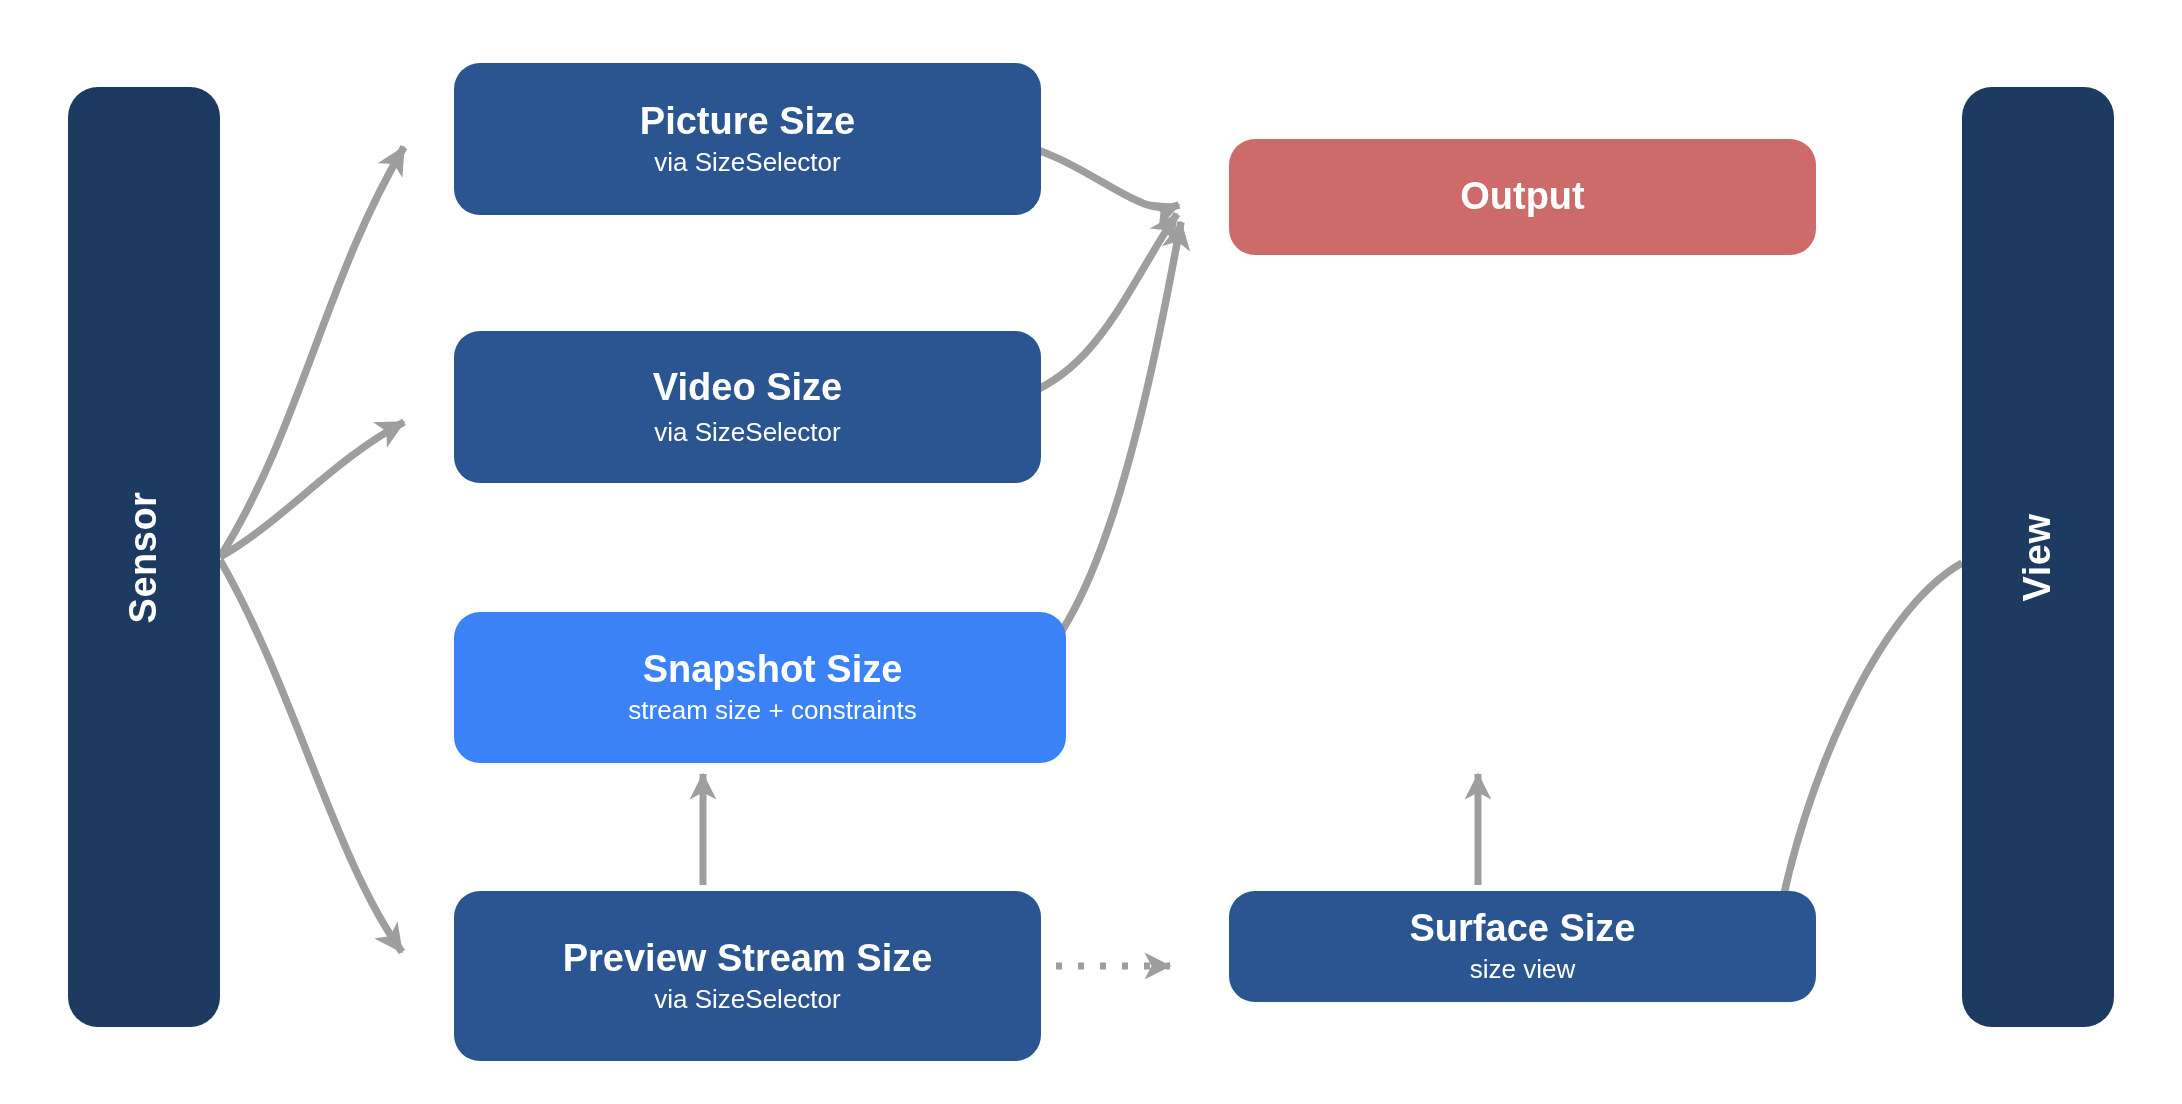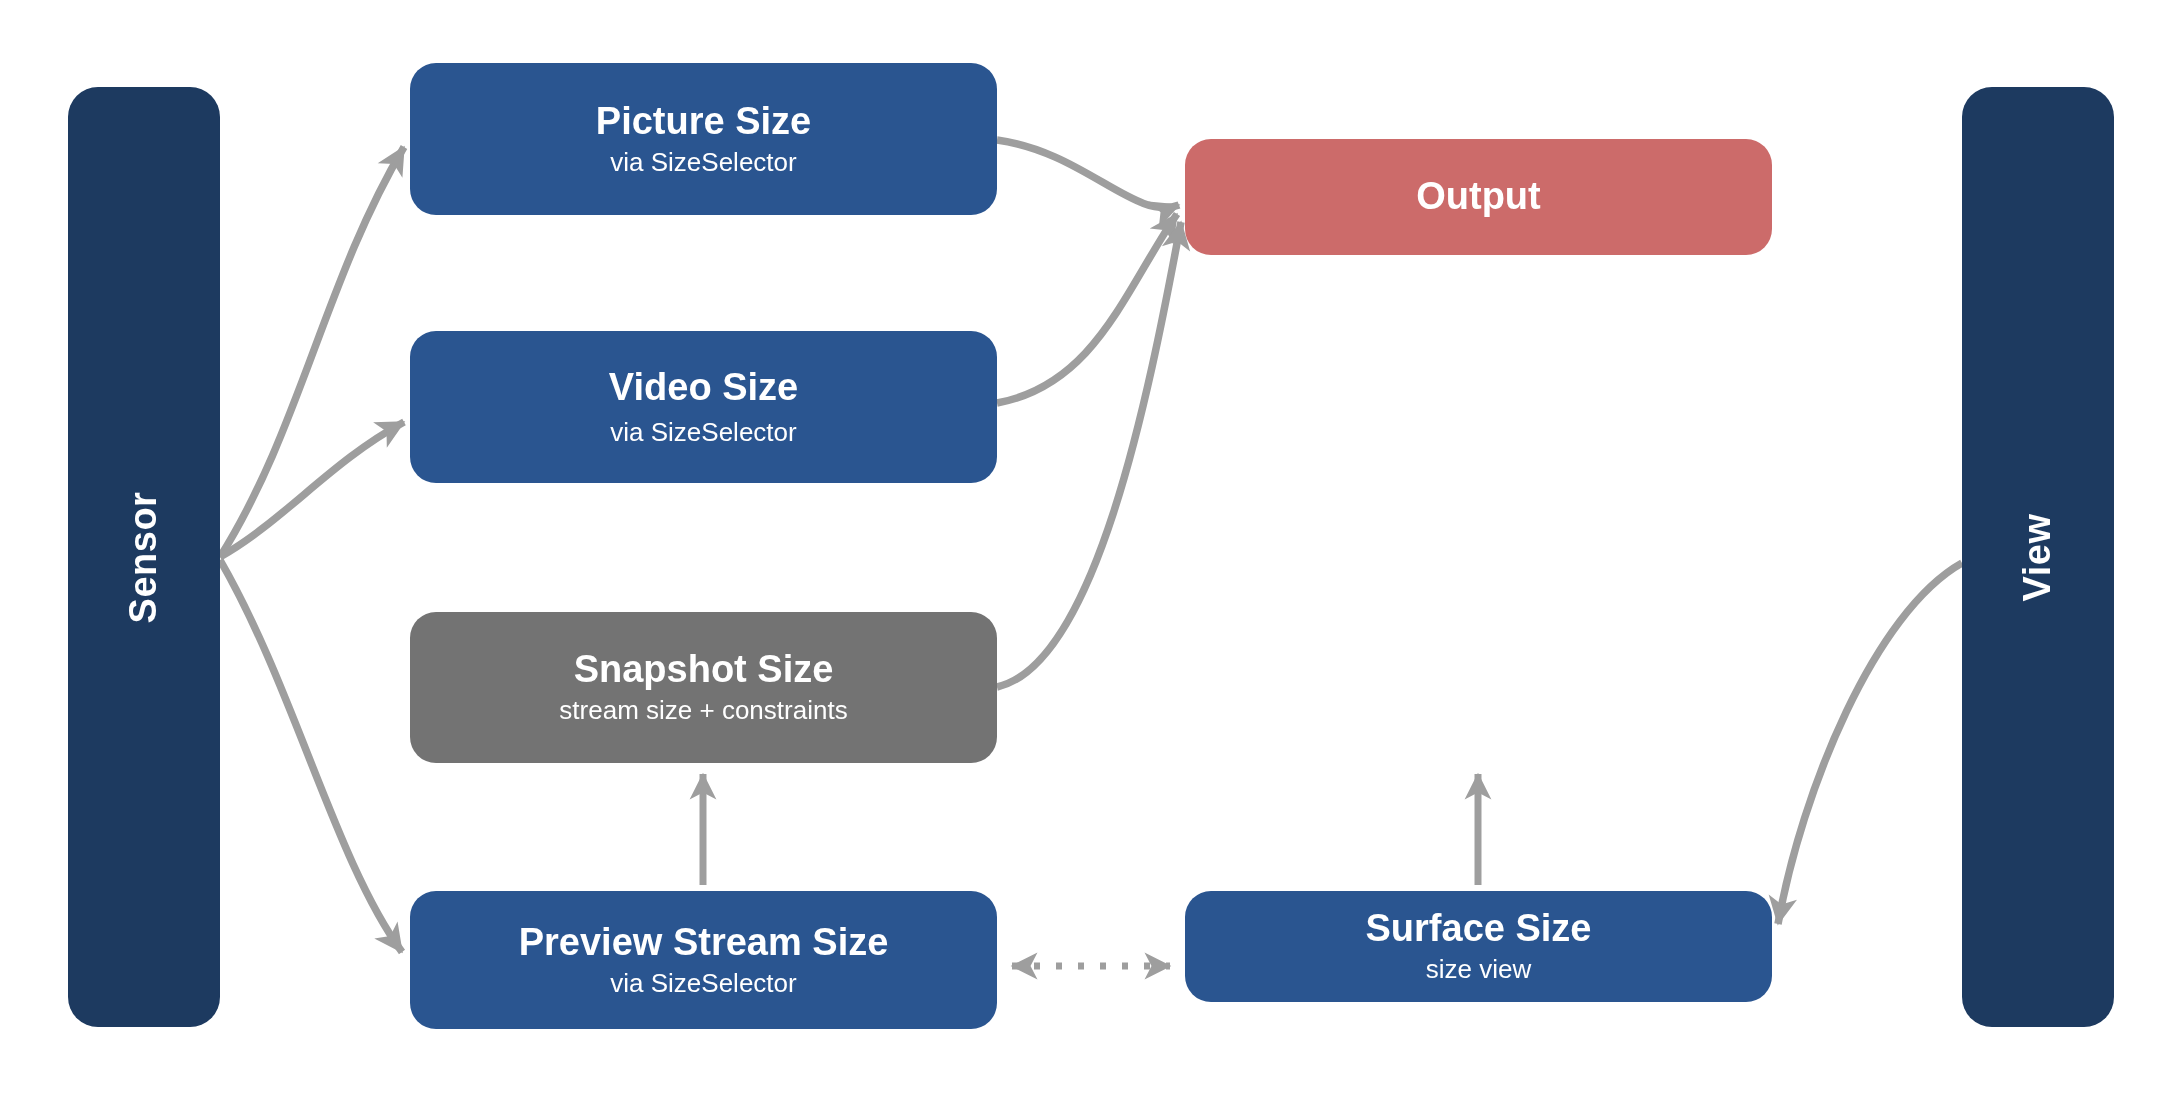--- a/index.html
+++ b/index.html
@@ -49,41 +49,42 @@
     position: absolute;
     width: 587px;
     border-radius: 26px;
     display: flex;
     flex-direction: column;
     align-items: center;
     justify-content: center;
     gap: 7px;
     z-index: 2;
     text-align: center;
+    margin-left: 44px;
   }
   .node.blue      { background: #2a5590; }
-  .node.lightblue { background: #737373; }
+  .node.lightblue { background: #3b82f6; padding-left: 25px; }
   .node.red       { background: #cc6b6a; }
   .node-title {
     color: #ffffff;
     font-size: 38px;
     font-weight: bold;
     line-height: 1.05;
   }
   .node-sub {
     color: #ffffff;
     font-size: 26px;
     font-weight: normal;
     line-height: 1.05;
   }
   
   .pos-picture  { left: 410px; top: 63px;  height: 152px; }
   .pos-video    { left: 410px; top: 331px; height: 152px; gap: 11px; }
   .pos-snapshot { left: 410px; top: 612px; height: 151px; }
-  .pos-preview  { left: 410px; top: 891px; height: 138px; align-items: center; }
+  .pos-preview  { left: 410px; top: 891px; height: 170px; align-items: center; }
   .pos-output   { left: 1185px; top: 139px; height: 116px; }
   .pos-screen   { left: 1185px; top: 612px; height: 151px; }
   .pos-surface  { left: 1185px; top: 891px; height: 111px; }
 </style>
 </head>
 <body>
 
 <div class="canvas">
 
   <svg class="edges" viewBox="0 0 2182 1104" xmlns="http://www.w3.org/2000/svg">

